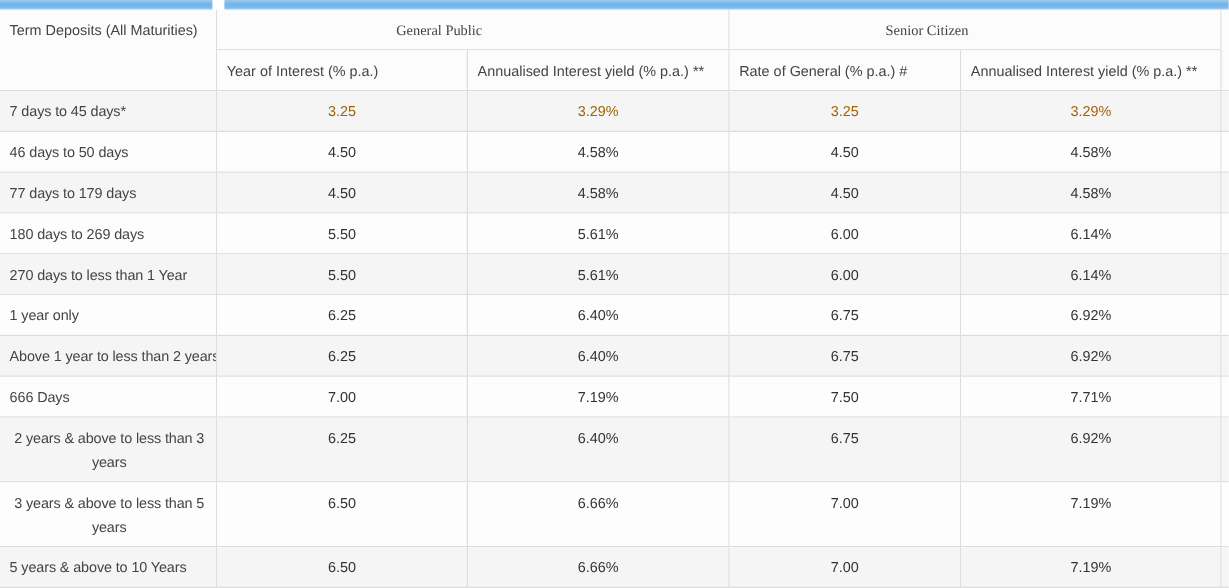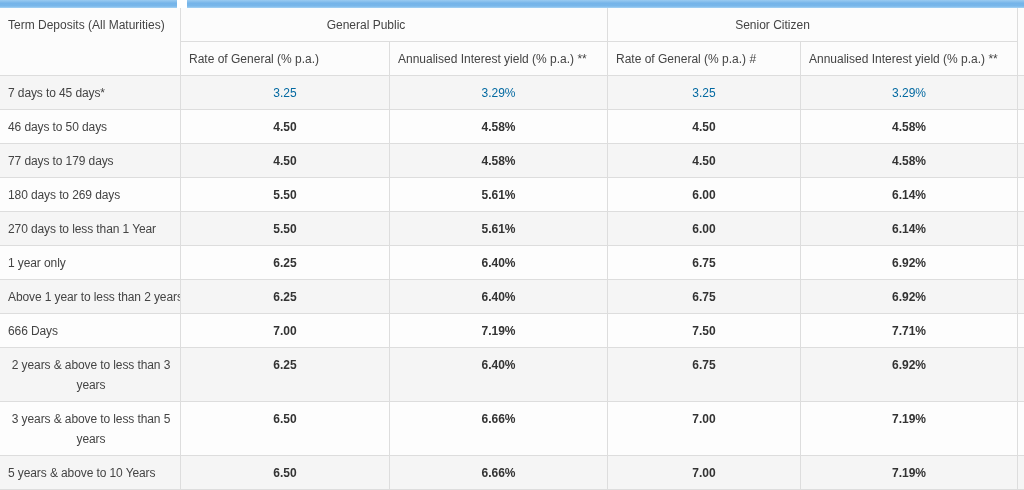--- a/index.html
+++ b/index.html
@@ -27,28 +27,28 @@
   .cell{
     box-sizing:border-box;overflow:hidden;
     border-right:1px solid #dddddd;border-bottom:1px solid #dddddd;
     padding:7px 6px 0 8px;line-height:20px;font-size:12px;color:#444444;
     background:#fdfdfd;
   }
   
   .hcell{background:#fcfcfc;}
   .corner{grid-row:span 2;}
   .spillh{grid-row:span 2;border-right:none;}
-  .groupc{text-align:center;}
+  .groupc{text-align:center;font-family:Liberation Serif, serif;}
   .gp{padding-right:64px;}
   .sc{padding-right:88px;}
   
   .lab{white-space:nowrap;letter-spacing:-0.1px;}
   .wrap .lab{white-space:normal;text-align:center;}
-  .val{text-align:center;font-weight:700;color:#333333;padding-left:0;padding-right:0;}
-  .n .val{font-weight:400;color:#0369a1;}
+  .val{text-align:center;font-weight:400;color:#333333;padding-left:0;padding-right:0;}
+  .n .val{font-weight:400;color:#a16207;}
   .g .cell{background:#f5f5f5;}
   .spill{border-right:none;padding:0;}
 </style>
 </head>
 <body>
 
 <div class="bar">
   <div class="seg seg-left"></div>
   <div class="seg seg-right"></div>
 </div>
@@ -56,21 +56,21 @@
 <div class="grid">
 
   <div class="row">
     <div class="cell hcell corner">Term Deposits (All Maturities)</div>
     <div class="cell hcell groupc gp" style="grid-column:span 2">General Public</div>
     <div class="cell hcell groupc sc" style="grid-column:span 2">Senior Citizen</div>
     <div class="cell hcell spillh"></div>
   </div>
 
   <div class="row">
-    <div class="cell hcell">Rate of General (% p.a.)</div>
+    <div class="cell hcell">Year of Interest (% p.a.)</div>
     <div class="cell hcell">Annualised Interest yield (% p.a.) **</div>
     <div class="cell hcell">Rate of General (% p.a.) #</div>
     <div class="cell hcell">Annualised Interest yield (% p.a.) **</div>
   </div>
 
   <div class="row g n">
     <div class="cell lab">7 days to 45 days*</div>
     <div class="cell val">3.25</div>
     <div class="cell val">3.29%</div>
     <div class="cell val">3.25</div>

